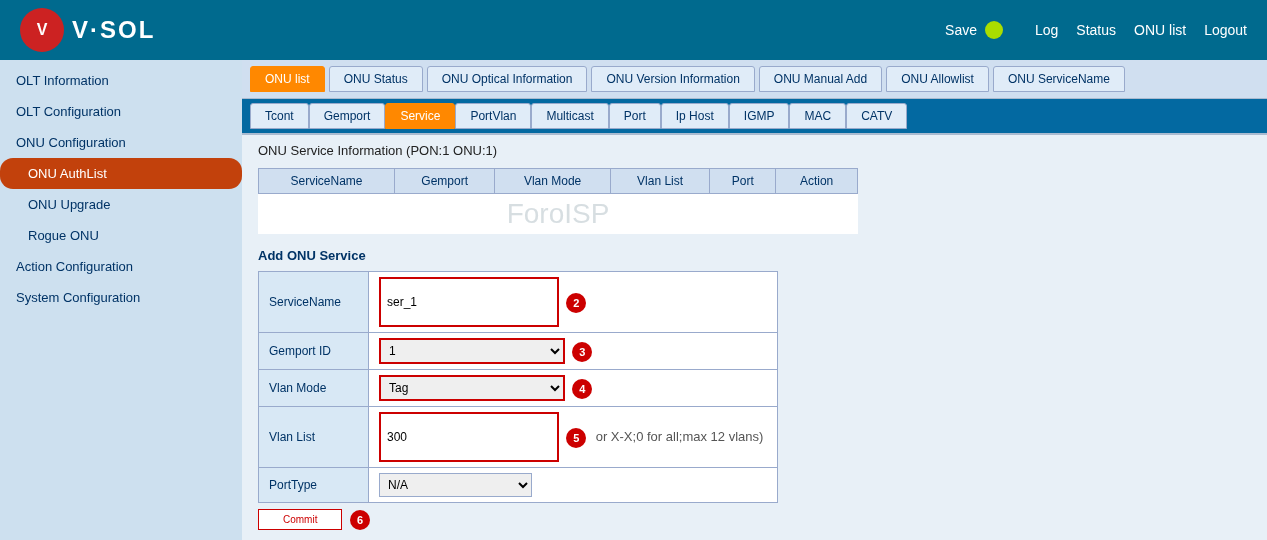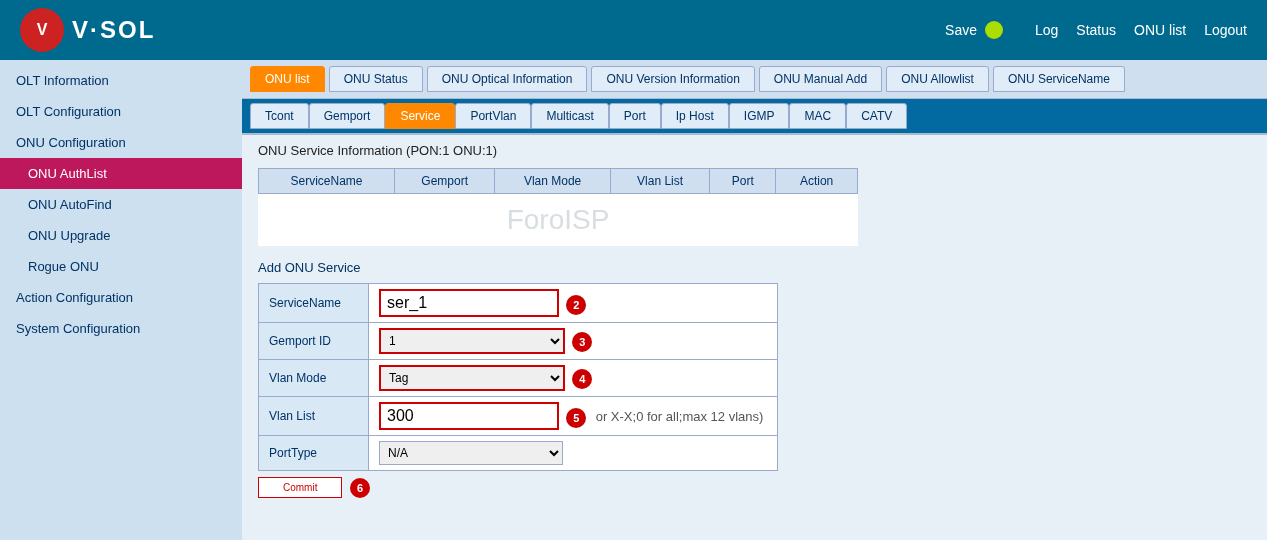--- a/index.html
+++ b/index.html
@@ -43,21 +43,21 @@
 
     
     .sidebar {
       width: 242px; background: #cde0ef; flex-shrink: 0;
       padding-top: 5px;
     }
     .sidebar-item {
       padding: 8px 16px; color: #003366; font-size: 13px; cursor: pointer;
     }
     .sidebar-item.sub { padding-left: 28px; }
-    .sidebar-item.active { background: #be185d; color: white; }
+    .sidebar-item.active { background: #c2410c; color: white; border-radius: 13px; }
 
     
     .content { flex: 1; overflow-y: auto; background: #e8f0f7; }
 
     
     .tab-row-1 {
       background: #d0dff0;
       padding: 6px 8px;
       display: flex; gap: 4px; border-bottom: 1px solid #aabbd0;
     }
@@ -97,53 +97,53 @@
     .data-table th {
       border: 1px solid #99aacc;
       background: #d0dff0;
       padding: 5px 12px;
       color: #003366;
       font-size: 12px;
       font-weight: normal;
     }
     .watermark {
       color: #b0bec5; font-size: 28px; text-align: center;
-      padding: 10px; opacity: 0.5;
+      padding: 4px; opacity: 0.5;
     }
 
     
     .add-section { padding: 8px 16px; }
-    .add-title { font-weight: normal; color: #003366; margin-bottom: 8px; font-size: 13px; }
+    .add-title { font-weight: bold; color: #003366; margin-bottom: 8px; font-size: 13px; }
     .form-table { border-collapse: collapse; background: white; width: 520px; }
     .form-table td {
       border: 1px solid #99aacc;
       padding: 5px 10px;
       font-size: 12px;
       color: #222;
     }
     .form-table td.label-cell {
       background: #d8e8f5; width: 110px; color: #003366;
     }
     .form-input {
       border: 2px solid #cc0000;
-      padding: 3px 6px;
-      font-size: 16px;
+      padding: 16px 6px;
+      font-size: 12px;
       width: 180px;
     }
     .form-select {
       border: 2px solid #cc0000;
       padding: 3px 4px;
       font-size: 12px;
       width: 186px;
     }
     .form-select-plain {
       border: 1px solid #99aacc;
       padding: 3px 4px;
       font-size: 12px;
-      width: 184px;
+      width: 153px;
     }
     .hint-text { color: #555; font-size: 13px; padding-left: 6px; }
 
     
     .commit-btn {
       border: 1px solid #cc0000;
       background: white;
       color: #cc0000;
       padding: 4px 24px;
       cursor: pointer;
@@ -182,21 +182,20 @@
   </div>
 </div>
 
 <div class="main-layout">
 
   <div class="sidebar">
     <div class="sidebar-item">OLT Information</div>
     <div class="sidebar-item">OLT Configuration</div>
     <div class="sidebar-item">ONU Configuration</div>
     <div class="sidebar-item sub active">ONU AuthList</div>
-    <div class="sidebar-item sub">ONU AutoFind</div>
     <div class="sidebar-item sub">ONU Upgrade</div>
     <div class="sidebar-item sub">Rogue ONU</div>
     <div class="sidebar-item">Action Configuration</div>
     <div class="sidebar-item">System Configuration</div>
   </div>
 
   <div class="content">
 
     <div class="tab-row-1">
       <button class="tab-btn active">ONU list</button>

